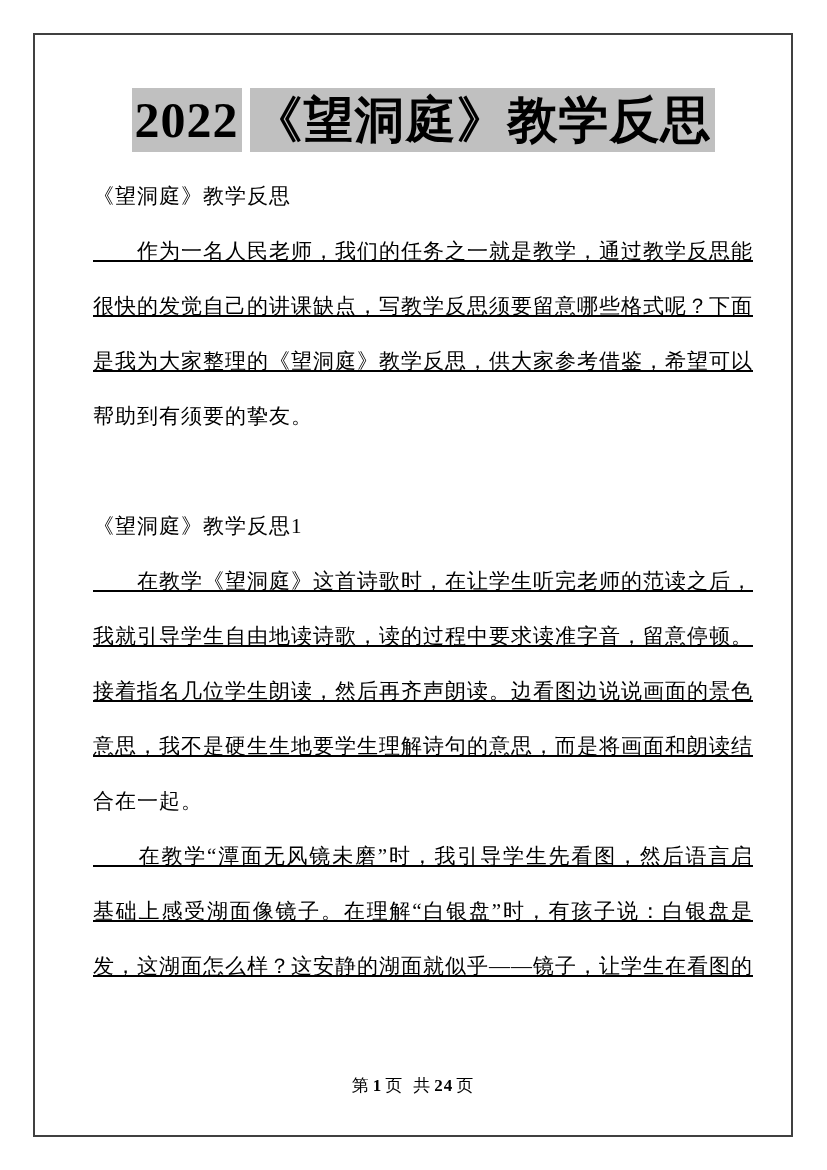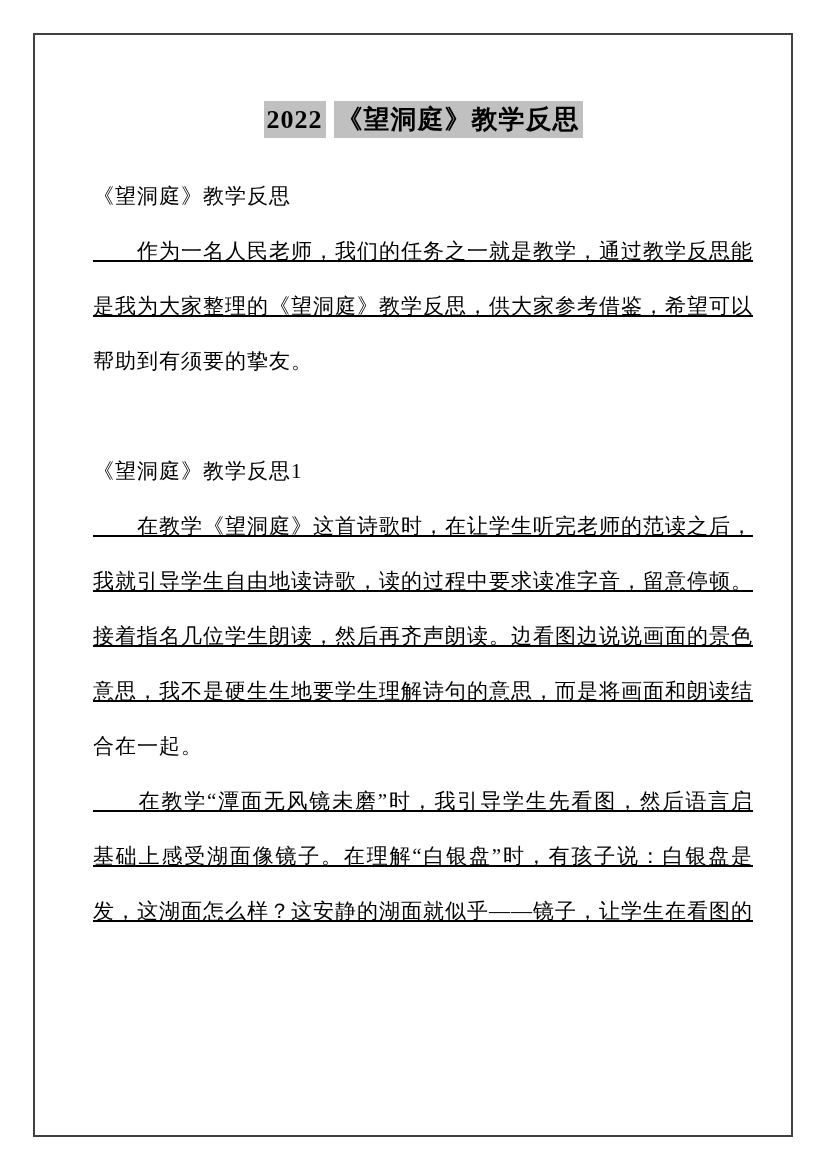--- a/index.html
+++ b/index.html
@@ -30,21 +30,21 @@
   }
   .content {
     position: absolute;
     left: 58px;
     right: 38px;
     top: 0;
   }
   .title-wrap {
     margin-top: 60px;
     text-align: center;
-    font-size: 26px;
+    font-size: 50px;
     font-weight: 700;
     line-height: 50px;
     letter-spacing: 1px;
     white-space: nowrap;
   }
   .hl {
     background: var(--hl-col, #c0c0c0);
     padding: 4px 3px;
   }
   .gap {
@@ -88,28 +88,30 @@
 </head>
 <body>
 
 <div class="canvas">
   <div class="sheet">
     <div class="content">
       <div class="title-wrap"><span class="hl">2022</span><span class="gap"> </span><span class="hl">《望洞庭》教学反思</span></div>
       <div class="doc">
           <div class="line">《望洞庭》教学反思</div>
           <div class="line j">　　作为一名人民老师，我们的任务之一就是教学，通过教学反思能</div>
+          <div class="line j">很快的发觉自己的讲课缺点，写教学反思须要留意哪些格式呢？下面</div>
           <div class="line j">是我为大家整理的《望洞庭》教学反思，供大家参考借鉴，希望可以</div>
           <div class="line">帮助到有须要的挚友。</div>
           <div class="line">&nbsp;</div>
           <div class="line">《望洞庭》教学反思1</div>
           <div class="line j">　　在教学《望洞庭》这首诗歌时，在让学生听完老师的范读之后，</div>
           <div class="line j">我就引导学生自由地读诗歌，读的过程中要求读准字音，留意停顿。</div>
           <div class="line j">接着指名几位学生朗读，然后再齐声朗读。边看图边说说画面的景色</div>
           <div class="line j">意思，我不是硬生生地要学生理解诗句的意思，而是将画面和朗读结</div>
           <div class="line">合在一起。</div>
           <div class="line j">　　在教学“潭面无风镜未磨”时，我引导学生先看图，然后语言启</div>
           <div class="line j">基础上感受湖面像镜子。在理解“白银盘”时，有孩子说：白银盘是</div>
           <div class="line j">发，这湖面怎么样？这安静的湖面就似乎——镜子，让学生在看图的</div>
         </div>
     </div>
+    <div class="footer"><span>第</span><span class="fnum">1</span><span>页</span><span class="fsep"> </span><span>共</span><span class="fnum">24</span><span>页</span></div>
   </div>
 </div>
 
 </body></html>

